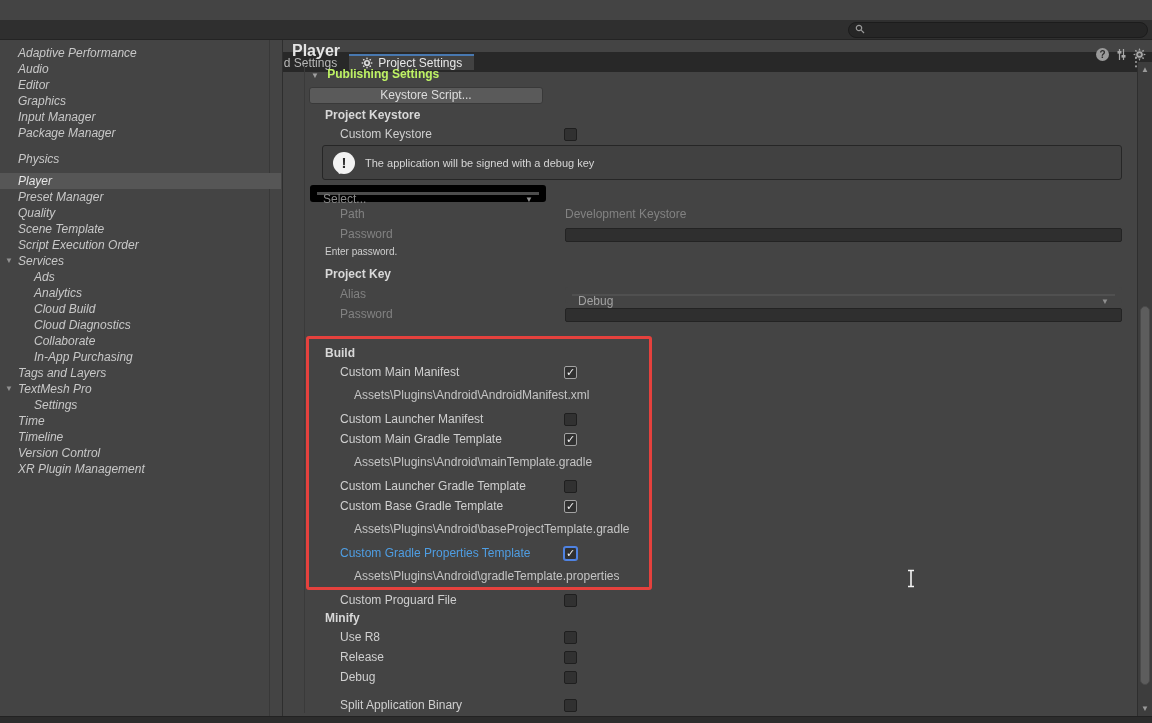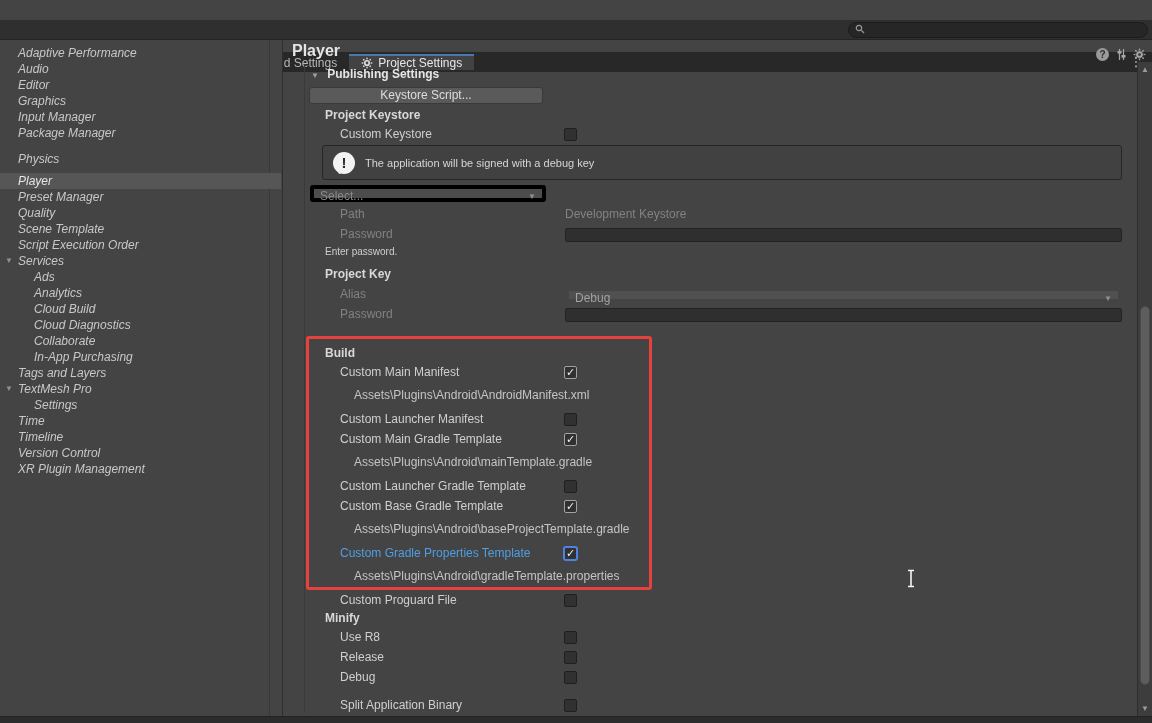--- a/index.html
+++ b/index.html
@@ -46,30 +46,30 @@
   .hdr { left:310px; font-weight:bold; color:#d8d8d8; }
   .lbl { left:325px; color:#cfcfcf; }
   .pathrow { left:339px; color:#c4c4c4; }
   .dis { color:#828282; }
   .link { color:#4f9ee3; }
   .note { left:310px; font-size:10px; color:#cfcfcf; }
 
   .tri { font-size:8px; color:#a0a0a0; }
   .fold-main { position:absolute; left:311px; top:66px; height:16px; line-height:16px; }
   .fold-main .tri { margin-right:5px; }
-  .fold-main .flabel { font-weight:bold; color:#e5e5e5; }
+  .fold-main .flabel { font-weight:bold; color:#bef264; }
 
   .btn { position:absolute; left:309px; top:87px; width:234px; height:17px; background:#5a5a5a; border:1px solid #393939; border-radius:3px; color:#dddddd; text-align:center; line-height:15px; cursor:default; }
 
   .helpbox { position:absolute; left:322px; top:145px; width:800px; height:35px; background:#414141; border:1px solid #262626; border-radius:3px; }
   .info-bubble { position:absolute; left:10px; top:6px; width:22px; height:22px; background:#f2f2f2; border-radius:50%; color:#2a2a2a; font-weight:bold; font-size:15px; text-align:center; line-height:22px; }
   .info-bubble::after { content:""; position:absolute; left:2px; top:18px; border:4px solid transparent; border-top-color:#f2f2f2; transform:rotate(25deg); }
   .helpbox .msg { position:absolute; left:42px; top:0; height:35px; line-height:35px; font-size:11px; color:#d6d6d6; }
 
-  .dropdown { position:absolute; height:17px; background:#4c4c4c; border:4px solid #000000; border-radius:3px; line-height:15px; padding-left:6px; }
+  .dropdown { position:absolute; height:17px; background:#4c4c4c; border:7px solid #000000; border-radius:3px; line-height:15px; padding-left:6px; }
   .dropdown .dd-arrow { position:absolute; right:6px; top:0; font-size:8px; line-height:15px; color:#8f8f8f; }
   .dropdown .dd-arrow::before { content:"\25BC"; }
   .dd-select { left:310px; top:185px; width:236px; color:#8a8a8a; }
   .dd-alias { left:565px; top:287px; width:557px; height:16px; background:#505050; border-color:#444444; color:#a2a2a2; }
 
   .field { position:absolute; left:565px; width:557px; height:14px; background:#2f2f2f; border:1px solid #232323; border-radius:2px; }
   .valuetext { position:absolute; left:565px; height:16px; line-height:16px; color:#828282; }
 
   .cb { position:absolute; left:564px; width:13px; height:13px; background:#313131; border:1px solid #1f1f1f; border-radius:2px; text-align:center; }
   .cb.checked { border-color:#a2a2a2; }

